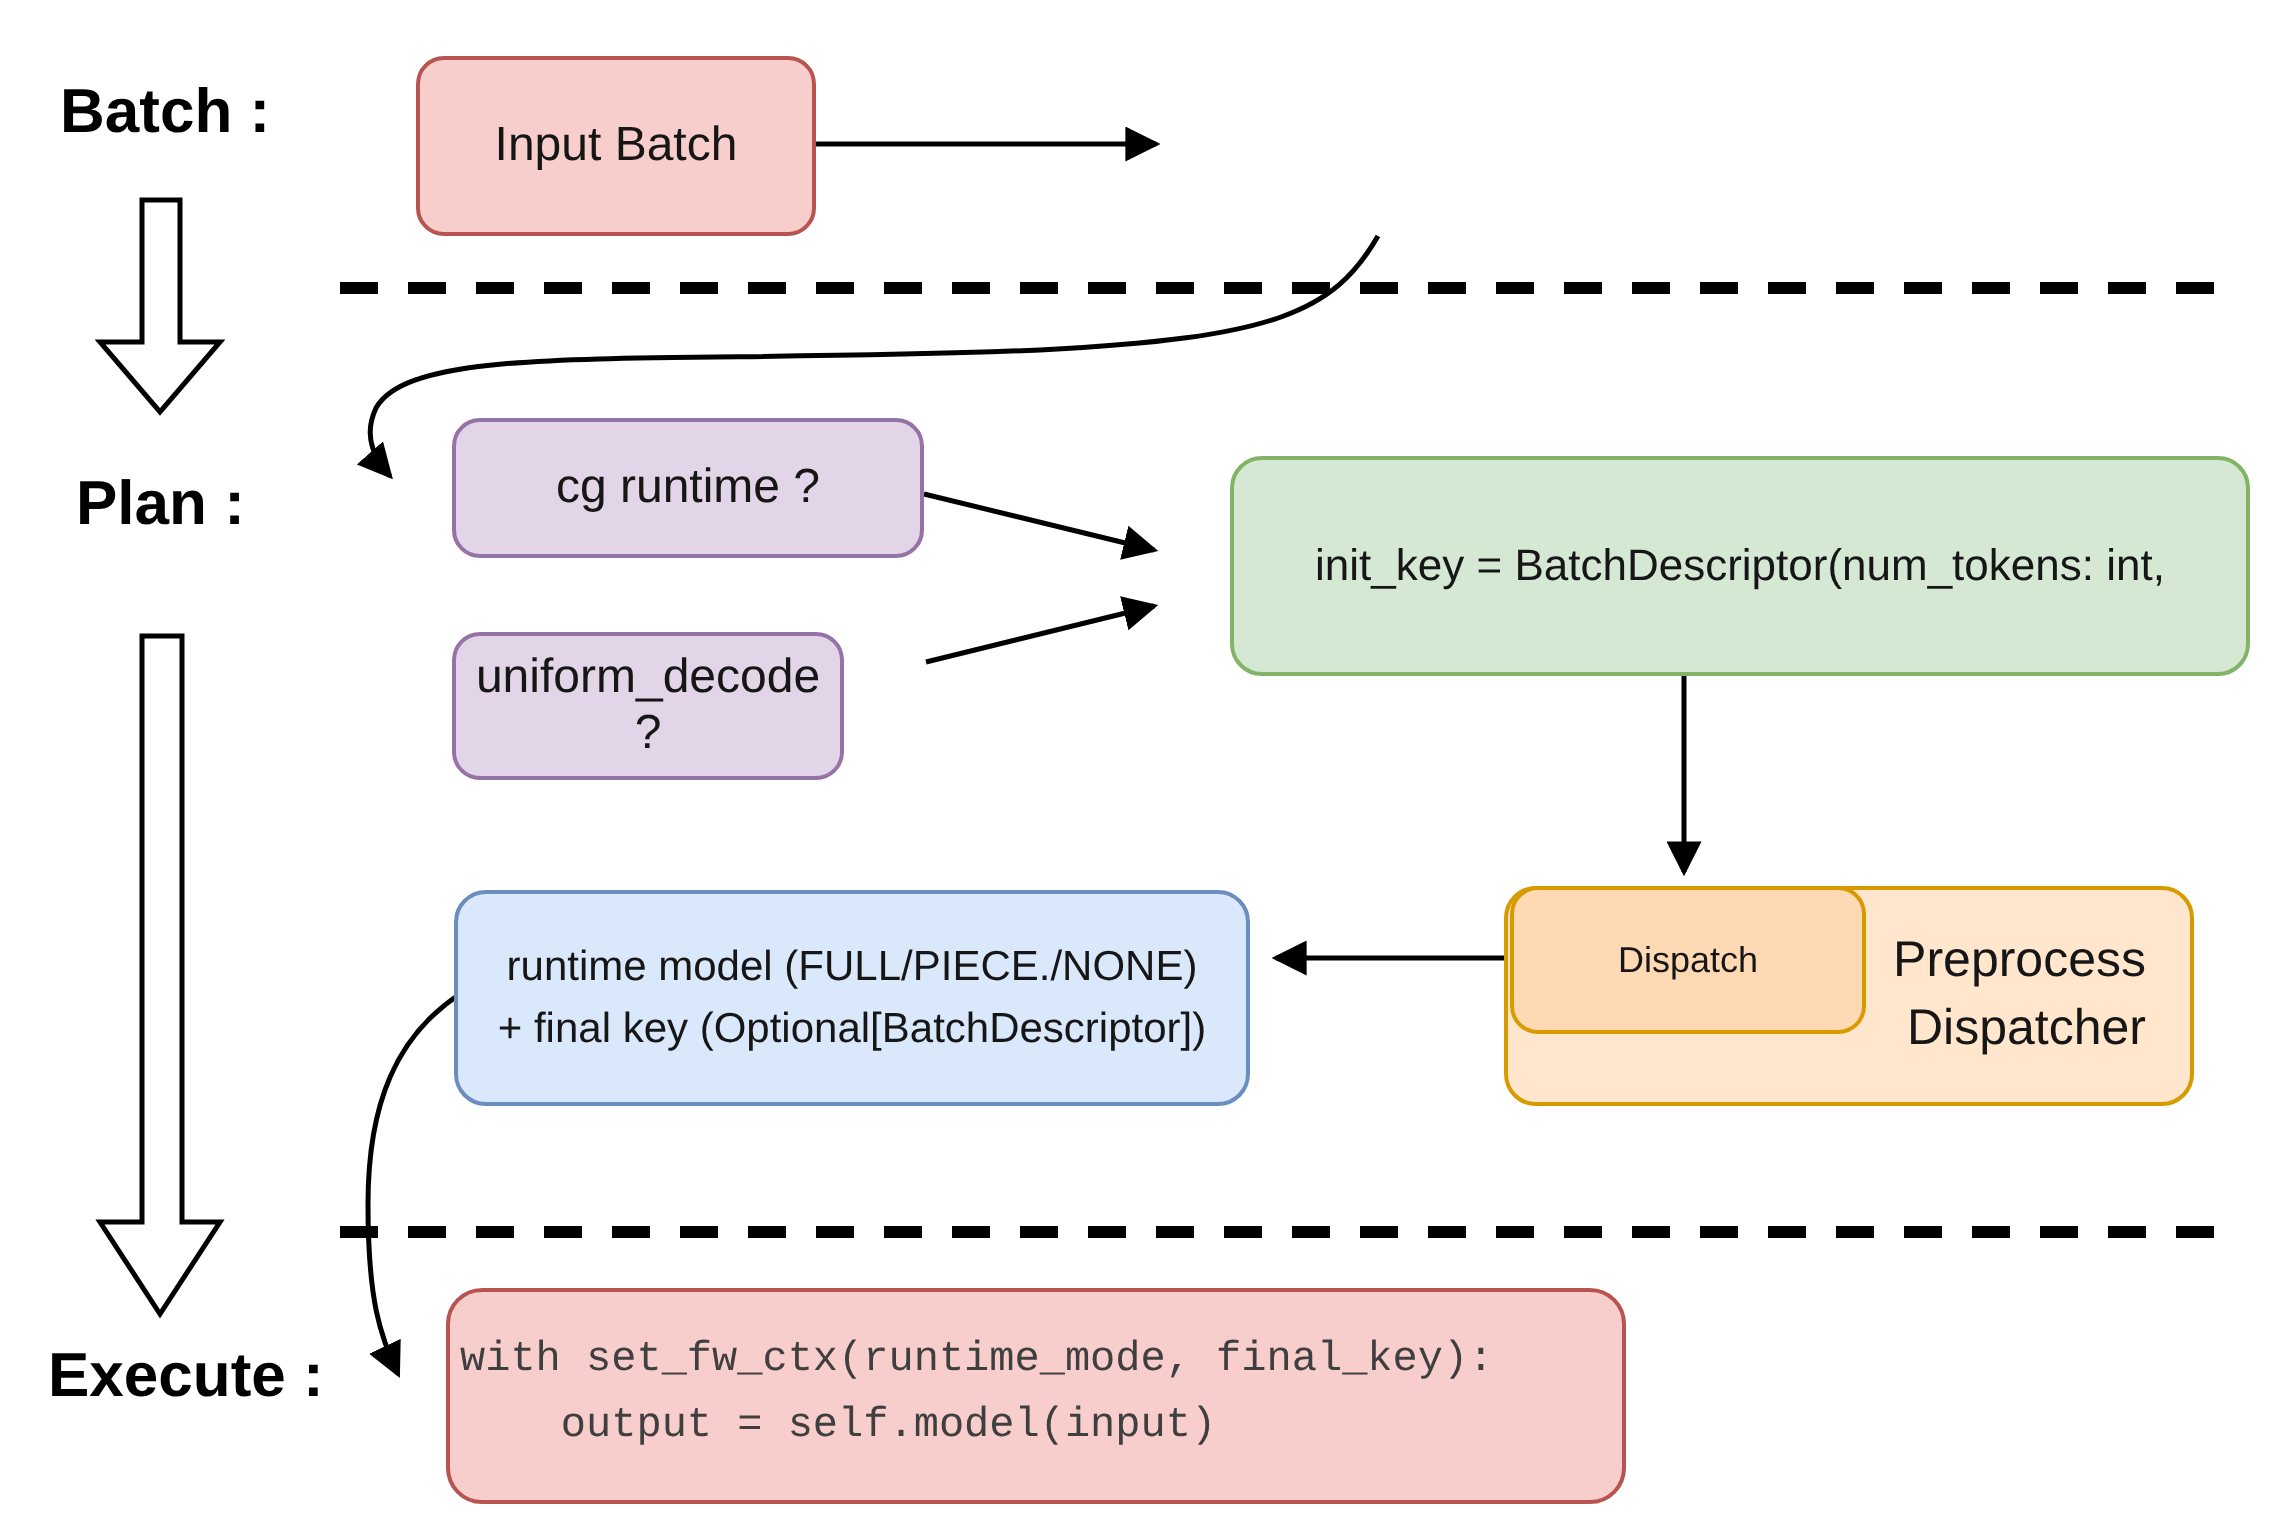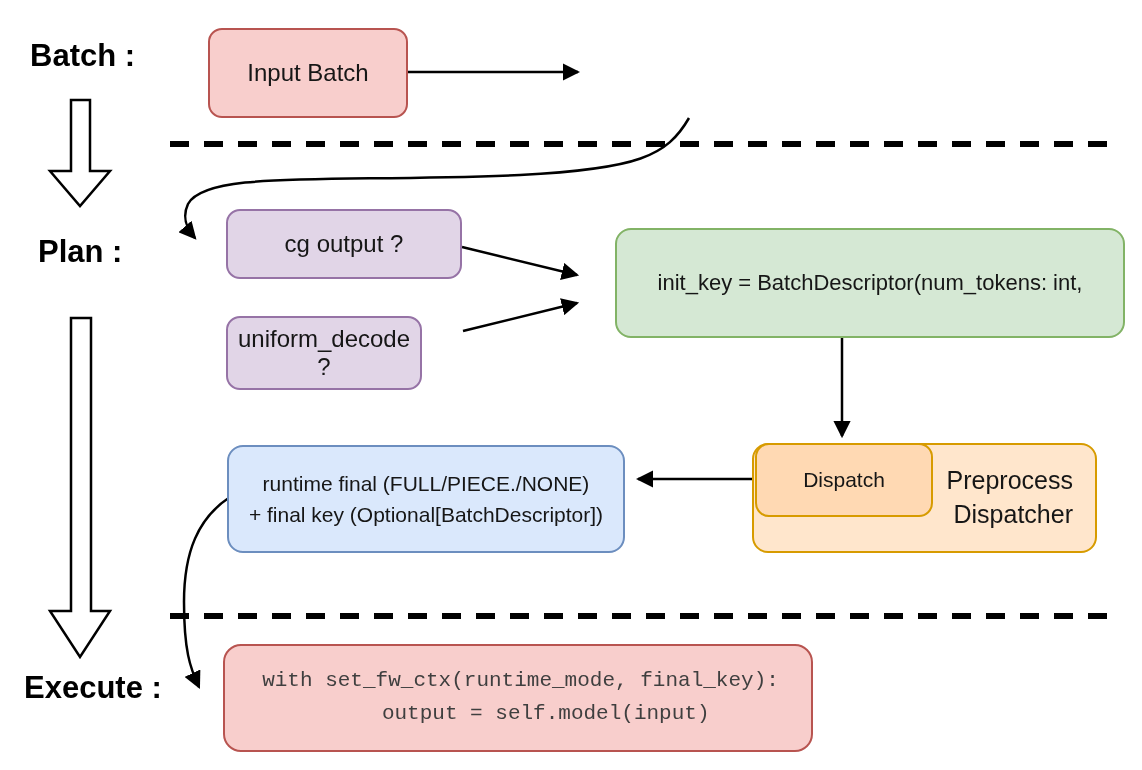--- a/index.html
+++ b/index.html
@@ -30,26 +30,26 @@
   #box-cg-padding{left:226px;top:209px;width:236px;height:70px;
     background:#e1d5e7;border-color:#9673a6;font-size:24px;}
   #box-uniform-decode{left:226px;top:316px;width:196px;height:74px;
     background:#e1d5e7;border-color:#9673a6;font-size:24px;align-items:center;}
   #box-init-key{left:615px;top:228px;width:510px;height:110px;
     background:#d5e8d4;border-color:#82b366;font-size:22px;line-height:1.45;border-radius:16px;}
   #box-cudagraph{left:752px;top:443px;width:345px;height:110px;
     background:#ffe6cc;border-color:#d79b00;font-size:25px;line-height:1.35;
     border-radius:16px;align-items:flex-end;justify-content:center;padding-right:22px;}
   #box-dispatch{left:755px;top:443px;width:178px;height:74px;
-    background:#ffd9b3;border-color:#d79b00;font-size:21px;border-radius:14px;}
+    background:#ffd9b3;border-color:#d79b00;font-size:18px;border-radius:14px;}
   #box-runtime{left:227px;top:445px;width:398px;height:108px;
     background:#dae8fc;border-color:#6c8ebf;font-size:21px;line-height:1.5;border-radius:16px;}
   #box-code{left:223px;top:644px;width:590px;height:108px;
     background:#f8cecc;border-color:#b85450;border-radius:18px;
-    align-items:center;justify-content:center;padding-left:5px;
+    align-items:flex-start;justify-content:center;padding-left:5px;
     font-family:"Liberation Mono", monospace;font-size:21px;line-height:1.55;color:#3f3f3f;
     text-align:left;}
   #box-code .ln{white-space:pre;}
 </style>
 </head>
 <body>
 
 <div class="canvas">
 
   <svg class="connectors" width="1142" height="770" viewBox="0 0 1142 770">
@@ -77,42 +77,42 @@
   <div class="stage-label" id="label-input">Batch :</div>
   <div class="stage-label" id="label-plan">Plan :</div>
   <div class="stage-label" id="label-execute">Execute :</div>
 
   <div class="node" id="box-input-batch">
     <span class="ln">Input Batch</span>
   </div>
 
 
   <div class="node" id="box-cg-padding">
-    <span class="ln">cg output ?</span>
+    <span class="ln">cg runtime ?</span>
   </div>
 
   <div class="node" id="box-uniform-decode">
     <span class="ln">uniform_decode ?</span>
   </div>
 
   <div class="node" id="box-init-key">
     <span class="ln">init_key = BatchDescriptor(num_tokens: int,</span>
   </div>
 
   <div class="node" id="box-cudagraph">
     <span class="ln">Preprocess</span>
     <span class="ln">Dispatcher</span>
   </div>
 
   <div class="node" id="box-dispatch">
     <span class="ln">Dispatch</span>
   </div>
 
   <div class="node" id="box-runtime">
-    <span class="ln">runtime final (FULL/PIECE./NONE)</span>
+    <span class="ln">runtime model (FULL/PIECE./NONE)</span>
     <span class="ln">+ final key (Optional[BatchDescriptor])</span>
   </div>
 
   <div class="node" id="box-code">
     <span class="ln">with set_fw_ctx(runtime_mode, final_key):</span>
     <span class="ln">    output = self.model(input)</span>
   </div>
 
 </div>
 

